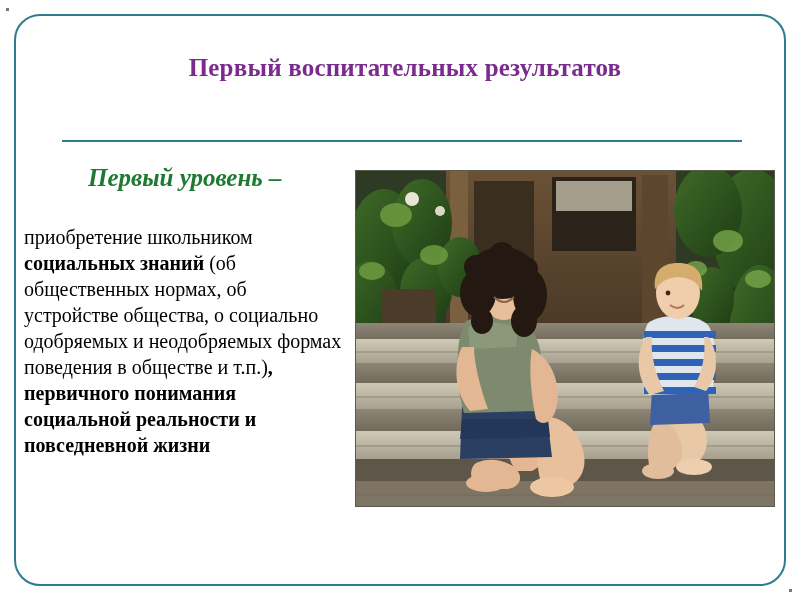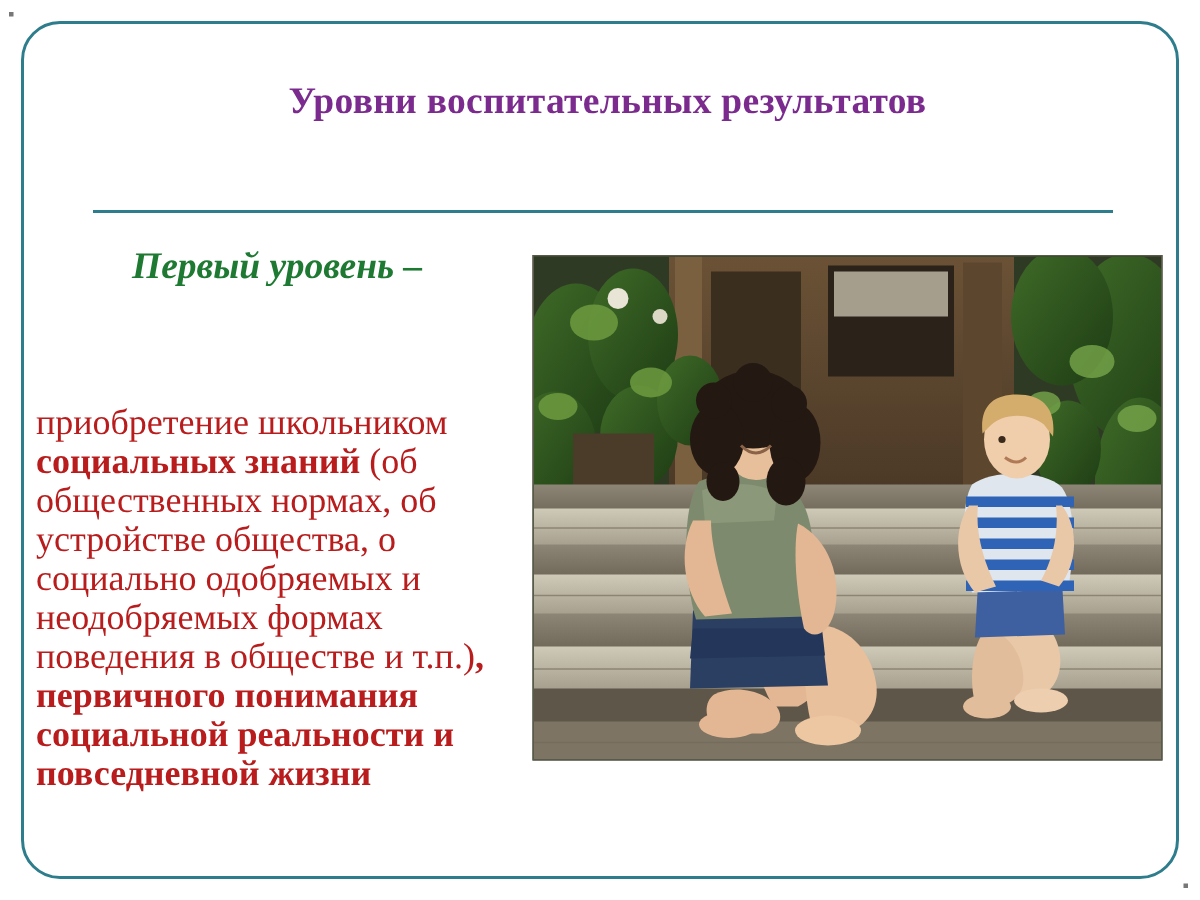--- a/index.html
+++ b/index.html
@@ -59,25 +59,24 @@
     font-weight: bold;
     font-style: italic;
     color: #1e7a32;
   }
   .body-text {
     position: absolute;
     left: 24px;
     top: 224px;
     width: 318px;
     font-family: "Liberation Serif", serif;
-    font-size: 24px;
+    font-size: 20px;
     line-height: 26px;
-    color: #b91c1c;
+    color: #000000;
     text-align: left;
-    margin-top: 45px;
   }
   .body-text b {
     font-weight: bold;
   }
   .photo {
     position: absolute;
     left: 355px;
     top: 170px;
     width: 420px;
     height: 337px;
@@ -101,21 +100,21 @@
 </head>
 <body>
 
 <div class="slide">
 
   <div class="corner-dot dot-tl"></div>
   <div class="corner-dot dot-br"></div>
 
   <div class="frame"></div>
 
-  <div class="title">Уровни воспитательных результатов</div>
+  <div class="title">Первый воспитательных результатов</div>
 
   <div class="rule"></div>
 
   <div class="subtitle">Первый уровень –</div>
 
   <div class="body-text">
     <span> приобретение школьником </span><b>социальных знаний</b><span> (об общественных нормах, об устройстве общества, о социально одобряемых и неодобряемых формах поведения в обществе и т.п.)</span><b>, первичного понимания социальной реальности и повседневной жизни</b>
   </div>
 
   <div class="photo">

